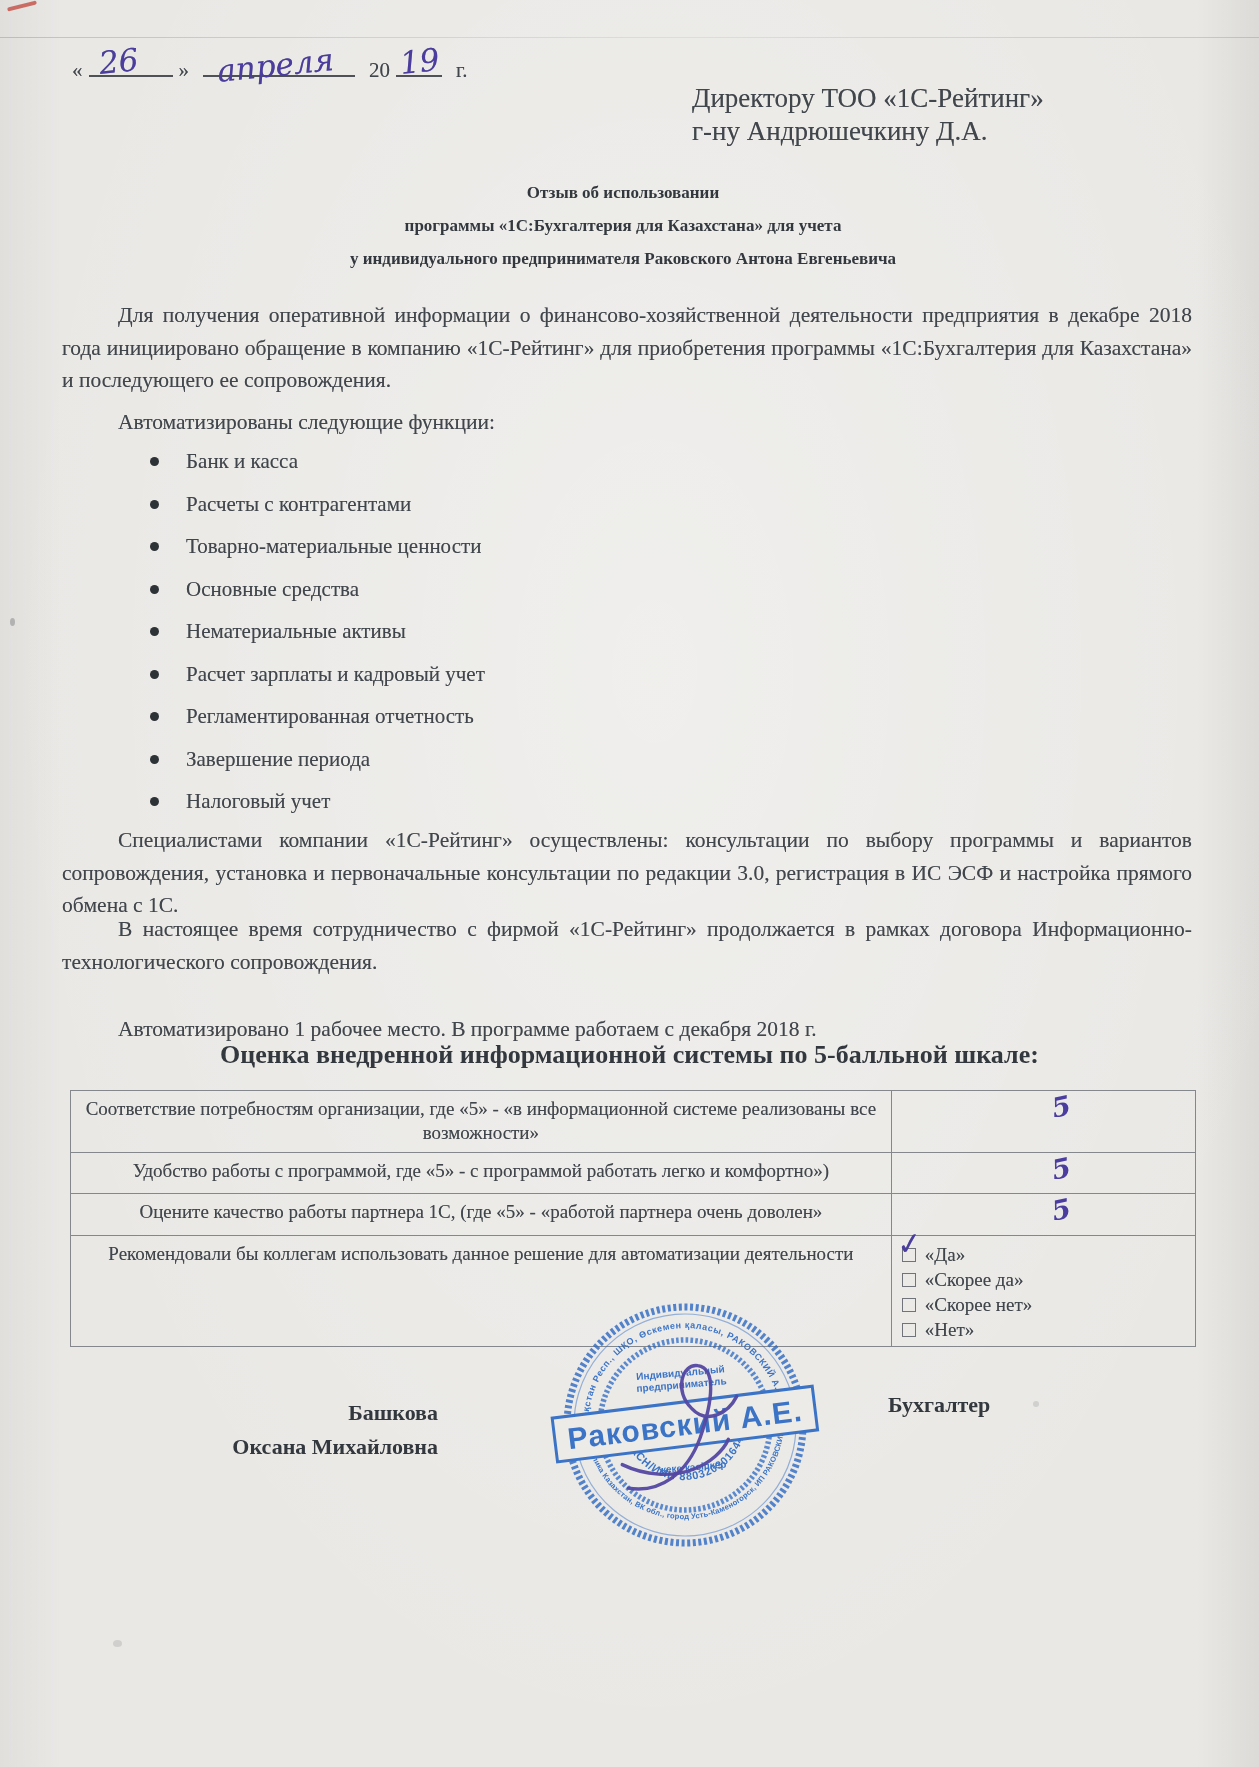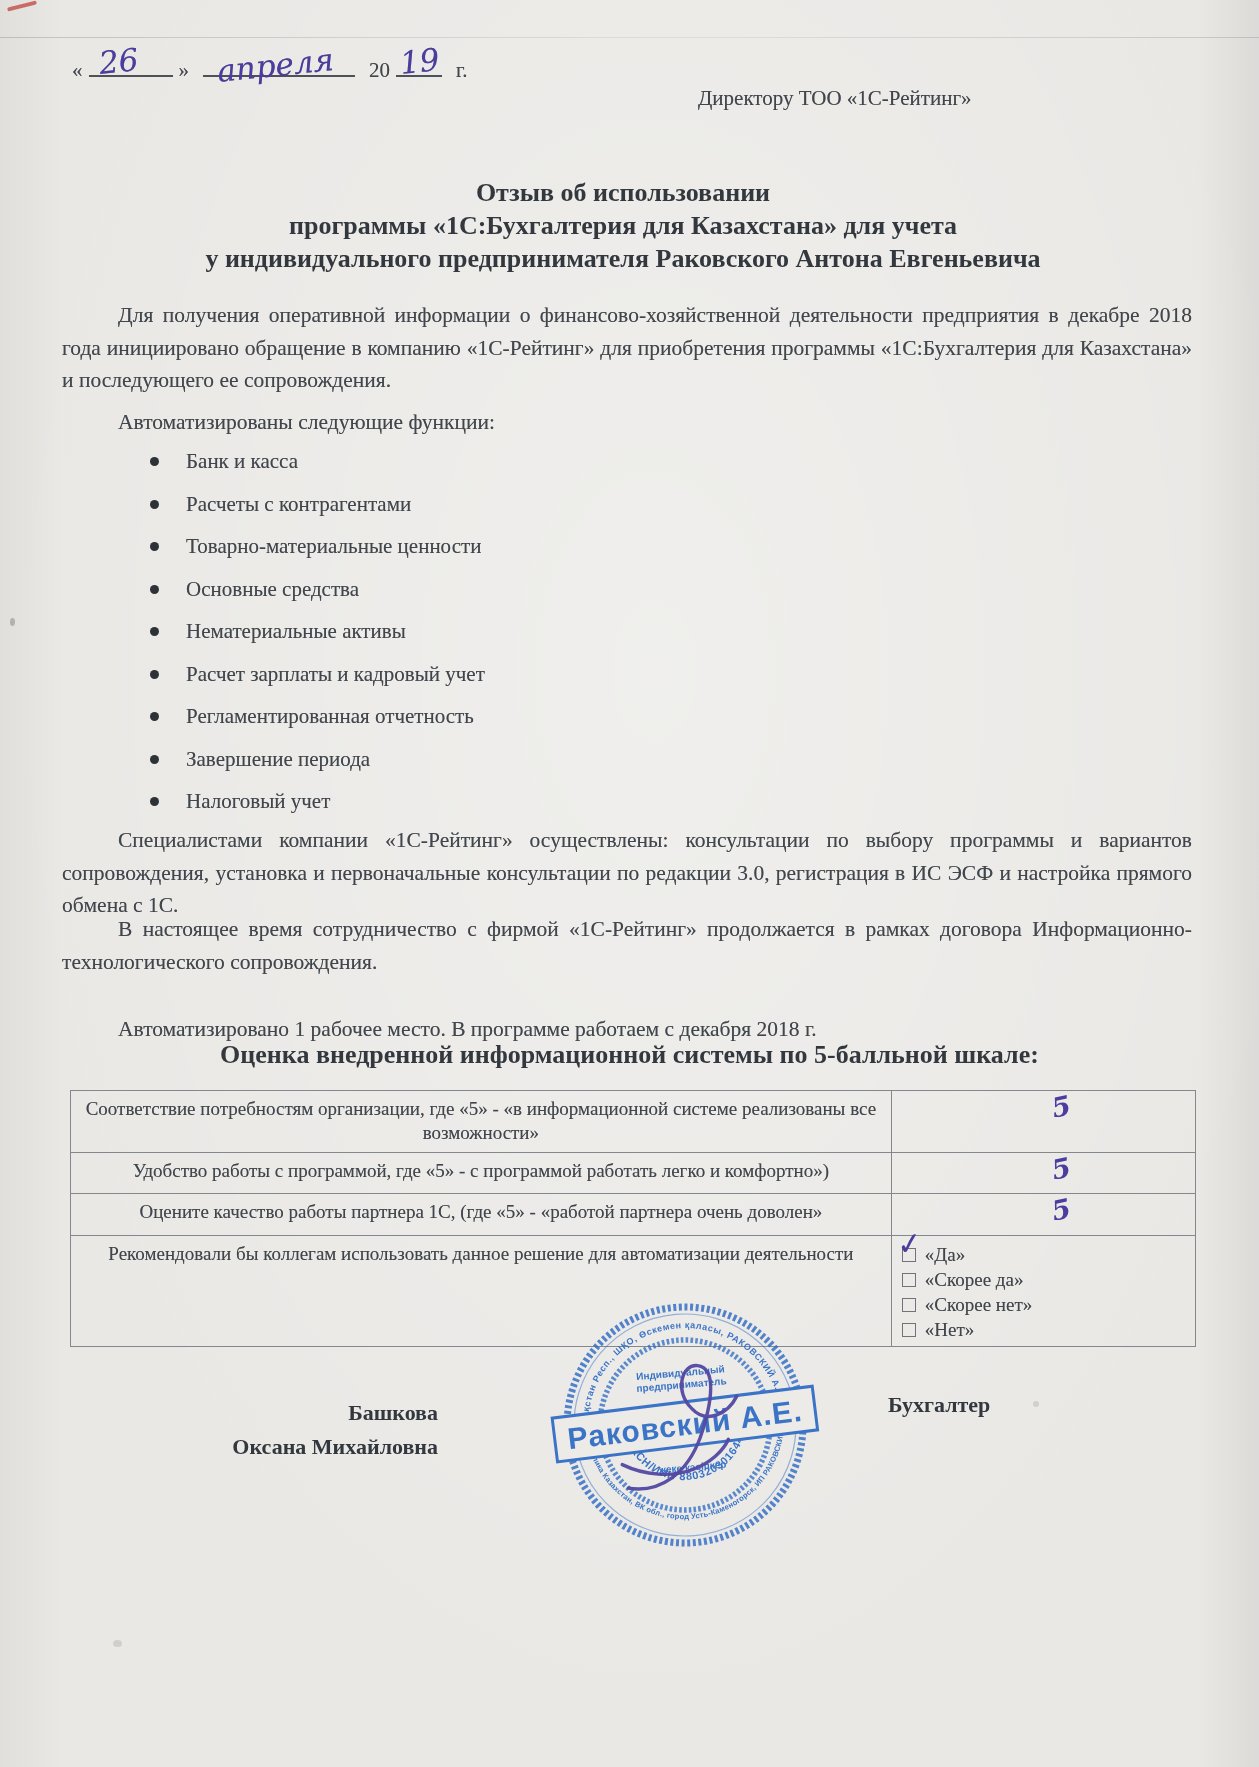--- a/index.html
+++ b/index.html
@@ -30,25 +30,25 @@
   .blank{ display:inline-block; border-bottom:2px solid #4e5156; position:relative; vertical-align:baseline; }
   .blank.day{ width:84px; }
   .blank.month{ width:152px; margin:0 8px; }
   .blank.year{ width:46px; margin-right:8px; }
   .hw{ font-family:"DejaVu Serif",serif; font-style:italic; color:#4b3da0; }
   .blank .hw{ position:absolute; left:10px; bottom:-4px; font-size:31px; transform:rotate(-6deg); white-space:nowrap; }
   .blank.month .hw{ left:14px; bottom:-8px; }
   .blank.year .hw{ left:4px; }
 
   
-  .addressee{ position:absolute; left:692px; top:82px; font-size:21px; line-height:33px;margin-left:6px; }
+  .addressee{ position:absolute; left:692px; top:82px; font-size:27px; line-height:33px; }
 
   
   .doc-title{ position:absolute; left:0; top:176px; width:1246px; text-align:center;
-    font-weight:bold; font-size:26px; line-height:33px; color:#33383e; }
+    font-weight:bold; font-size:17px; line-height:33px; color:#33383e; }
 
   
   .para{ position:absolute; left:62px; width:1130px; font-size:21.5px; line-height:32.5px;
     text-align:justify; text-indent:56px; }
   .p1{ top:299px; }
   .p2{ top:406px; text-align:left; }
   .p3{ top:824px; }
   .p4{ top:913px; }
   .p5{ top:1001px; text-align:left;margin-top:12px; }
   .tbl-heading{ position:absolute; left:0; top:1040px; width:1259px; text-align:center;
@@ -102,20 +102,21 @@
   <div class="speck" style="left:10px;top:618px;width:5px;height:8px;"></div>
   <div class="speck" style="left:113px;top:1640px;width:9px;height:7px;opacity:.5;"></div>
   <div class="speck" style="left:1033px;top:1401px;width:6px;height:6px;opacity:.5;"></div>
 
   <div class="date-row ink">
     <span class="pr">«</span><span class="blank day"><span class="hw">26</span></span><span class="pr">»</span><span class="blank month"><span class="hw">апреля</span></span><span class="pr">20</span><span class="blank year"><span class="hw">19</span></span><span class="pr">г.</span>
   </div>
 
   <div class="addressee ink">
     <div>Директору ТОО «1С-Рейтинг»</div>
+    <div>г-ну Андрюшечкину Д.А.</div>
   </div>
 
   <div class="doc-title">
     <div>Отзыв об использовании</div>
     <div>программы «1С:Бухгалтерия для Казахстана» для учета</div>
     <div>у индивидуального предпринимателя Раковского Антона Евгеньевича</div>
   </div>
 
   <div class="para p1 ink">Для получения оперативной информации о финансово-хозяйственной деятельности предприятия в декабре 2018 года инициировано обращение в компанию «1С-Рейтинг» для приобретения программы «1С:Бухгалтерия для Казахстана» и последующего ее сопровождения.</div>
   <div class="para p2 ink">Автоматизированы следующие функции:</div>

